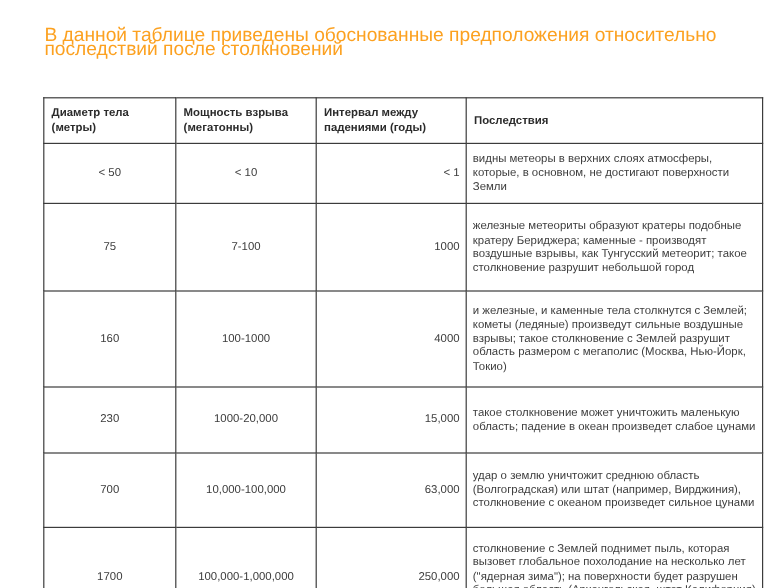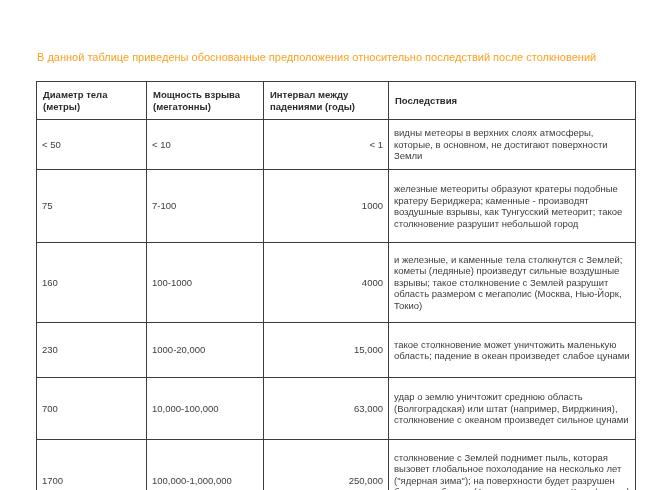--- a/index.html
+++ b/index.html
@@ -11,24 +11,24 @@
     position: relative;
     width: 653px;
     height: 490px;
     background: #ffffff;
     overflow: hidden;
     font-family: "Liberation Sans", sans-serif;
   }
   .intro {
     position: absolute;
     left: 37px;
-    top: 51px;
+    top: 24px;
     width: 580px;
     color: #FCA120;
-    font-size: 11px;
+    font-size: 16px;
     line-height: 12px;
     font-weight: 400;
   }
   table.impact {
     position: absolute;
     left: 36px;
     top: 81px;
     width: 599px;
     border-collapse: collapse;
     table-layout: fixed;
@@ -43,22 +43,22 @@
     padding: 3px 5px;
     overflow: hidden;
   }
   table.impact th {
     font-weight: bold;
     color: #2b2b2b;
     text-align: left;
     padding-left: 6px;
     height: 31px;
   }
-  td.c0 { text-align: left; padding-right: 6px; }
-  td.c1 { }
+  td.c0 { text-align: center; padding-right: 6px; }
+  td.c1 { text-align: center; }
   td.c2 { text-align: right; padding-right: 6px; }
   td.c3 { text-align: left; padding-left: 7px; }
   tr.r0 td { height: 43px; margin-left: 28px; }
   tr.r1 td { height: 66px; }
   tr.r2 td { height: 73px; margin-left: 12px; }
   tr.r3 td { height: 48px; }
   tr.r4 td { height: 55px; }
   tr.r5 td { height: 75px; }
 </style>
 </head>

